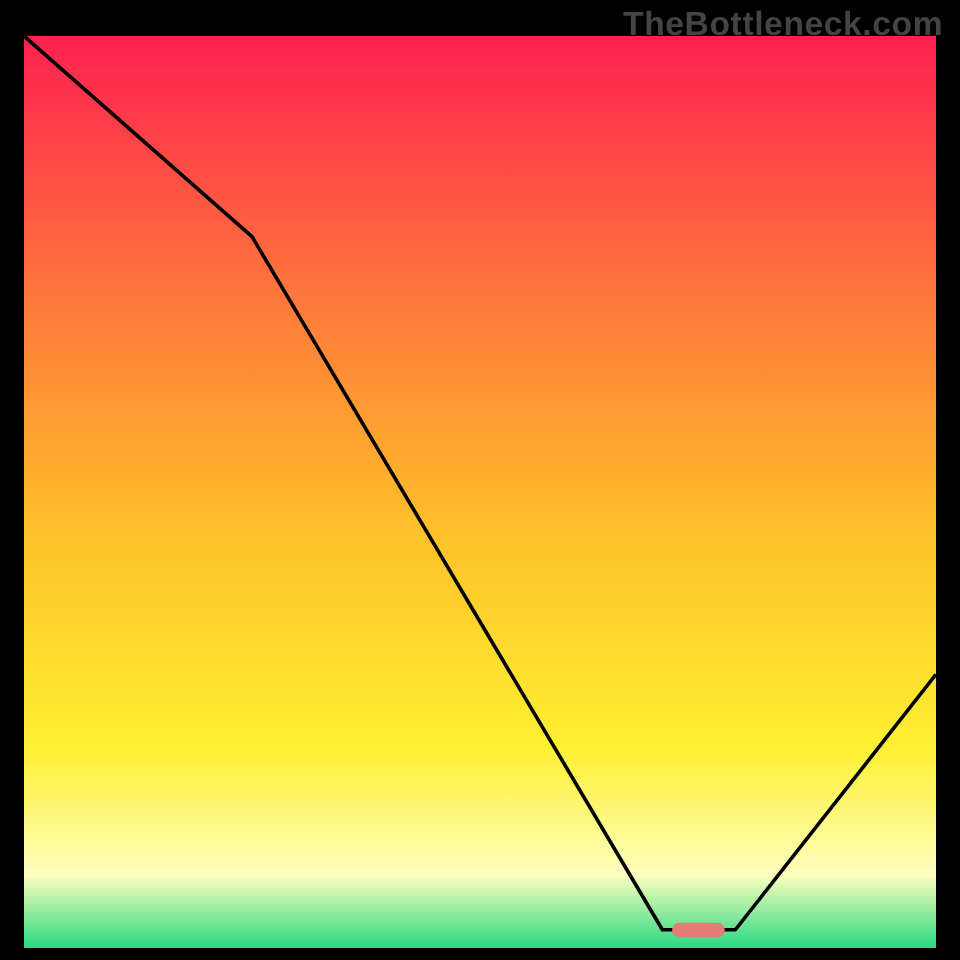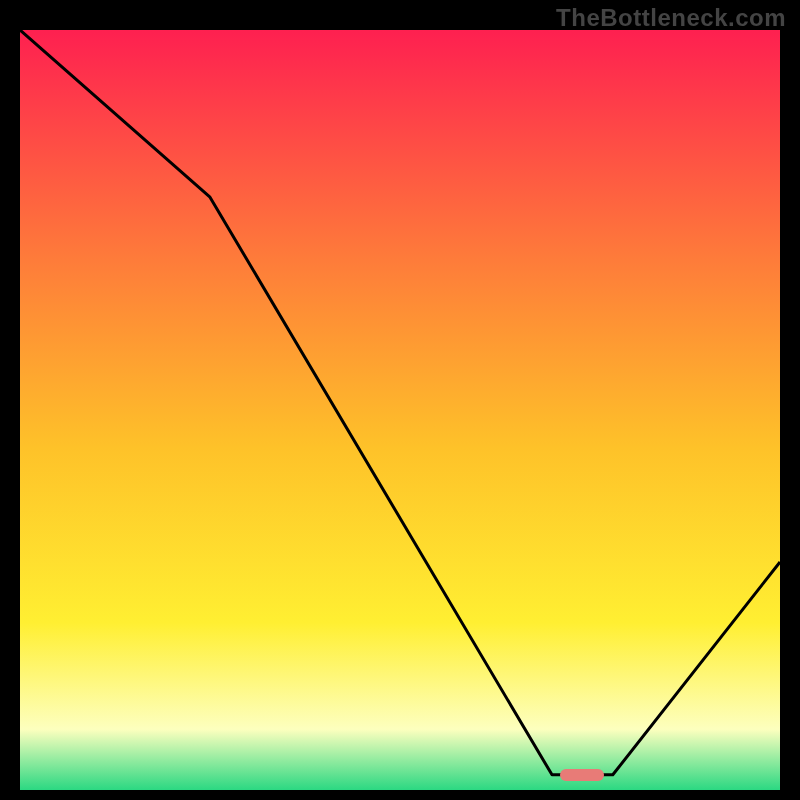--- a/index.html
+++ b/index.html
@@ -15,21 +15,21 @@
     position: relative;
     width: 800px;
     height: 800px;
     background: #000;
   }
   .watermark {
     position: absolute;
     top: 4px;
     right: 14px;
     color: #444;
-    font-size: 24px;
+    font-size: 28px;
     font-weight: bold;
     letter-spacing: 0.5px;
     z-index: 10;
   }
   .plot {
     position: absolute;
     left: 20px;
     top: 30px;
     width: 760px;
     height: 760px;

